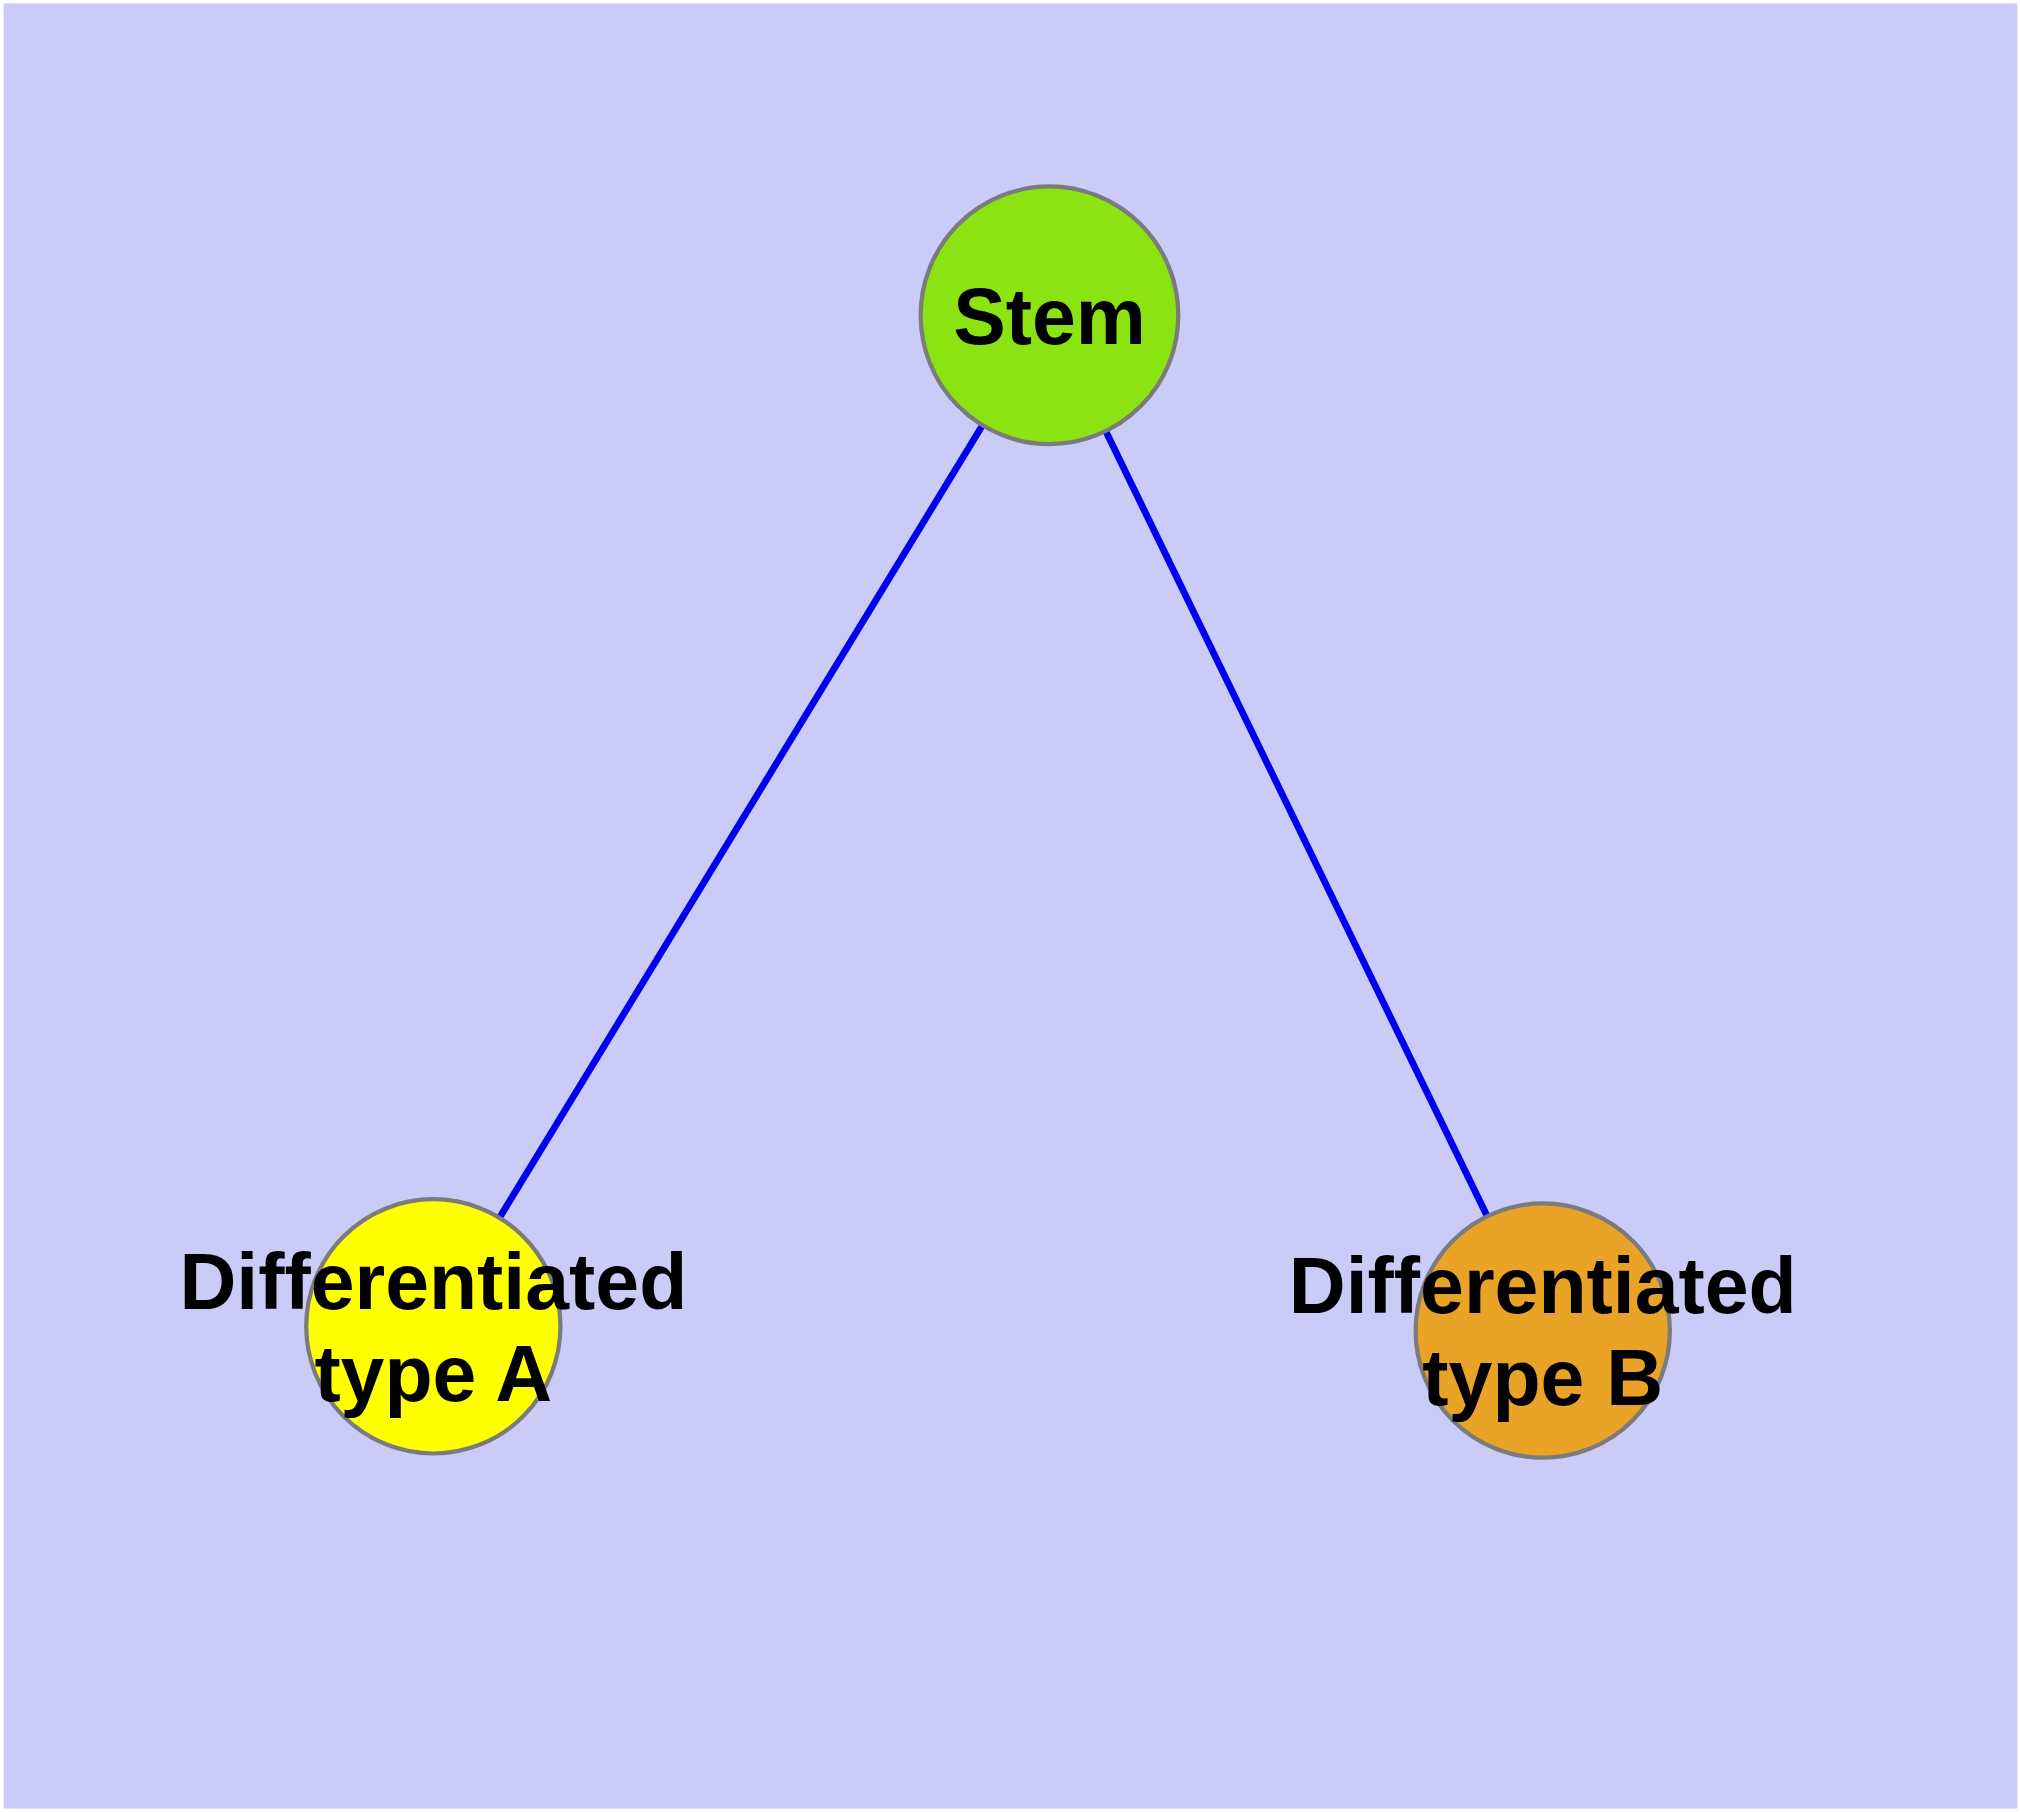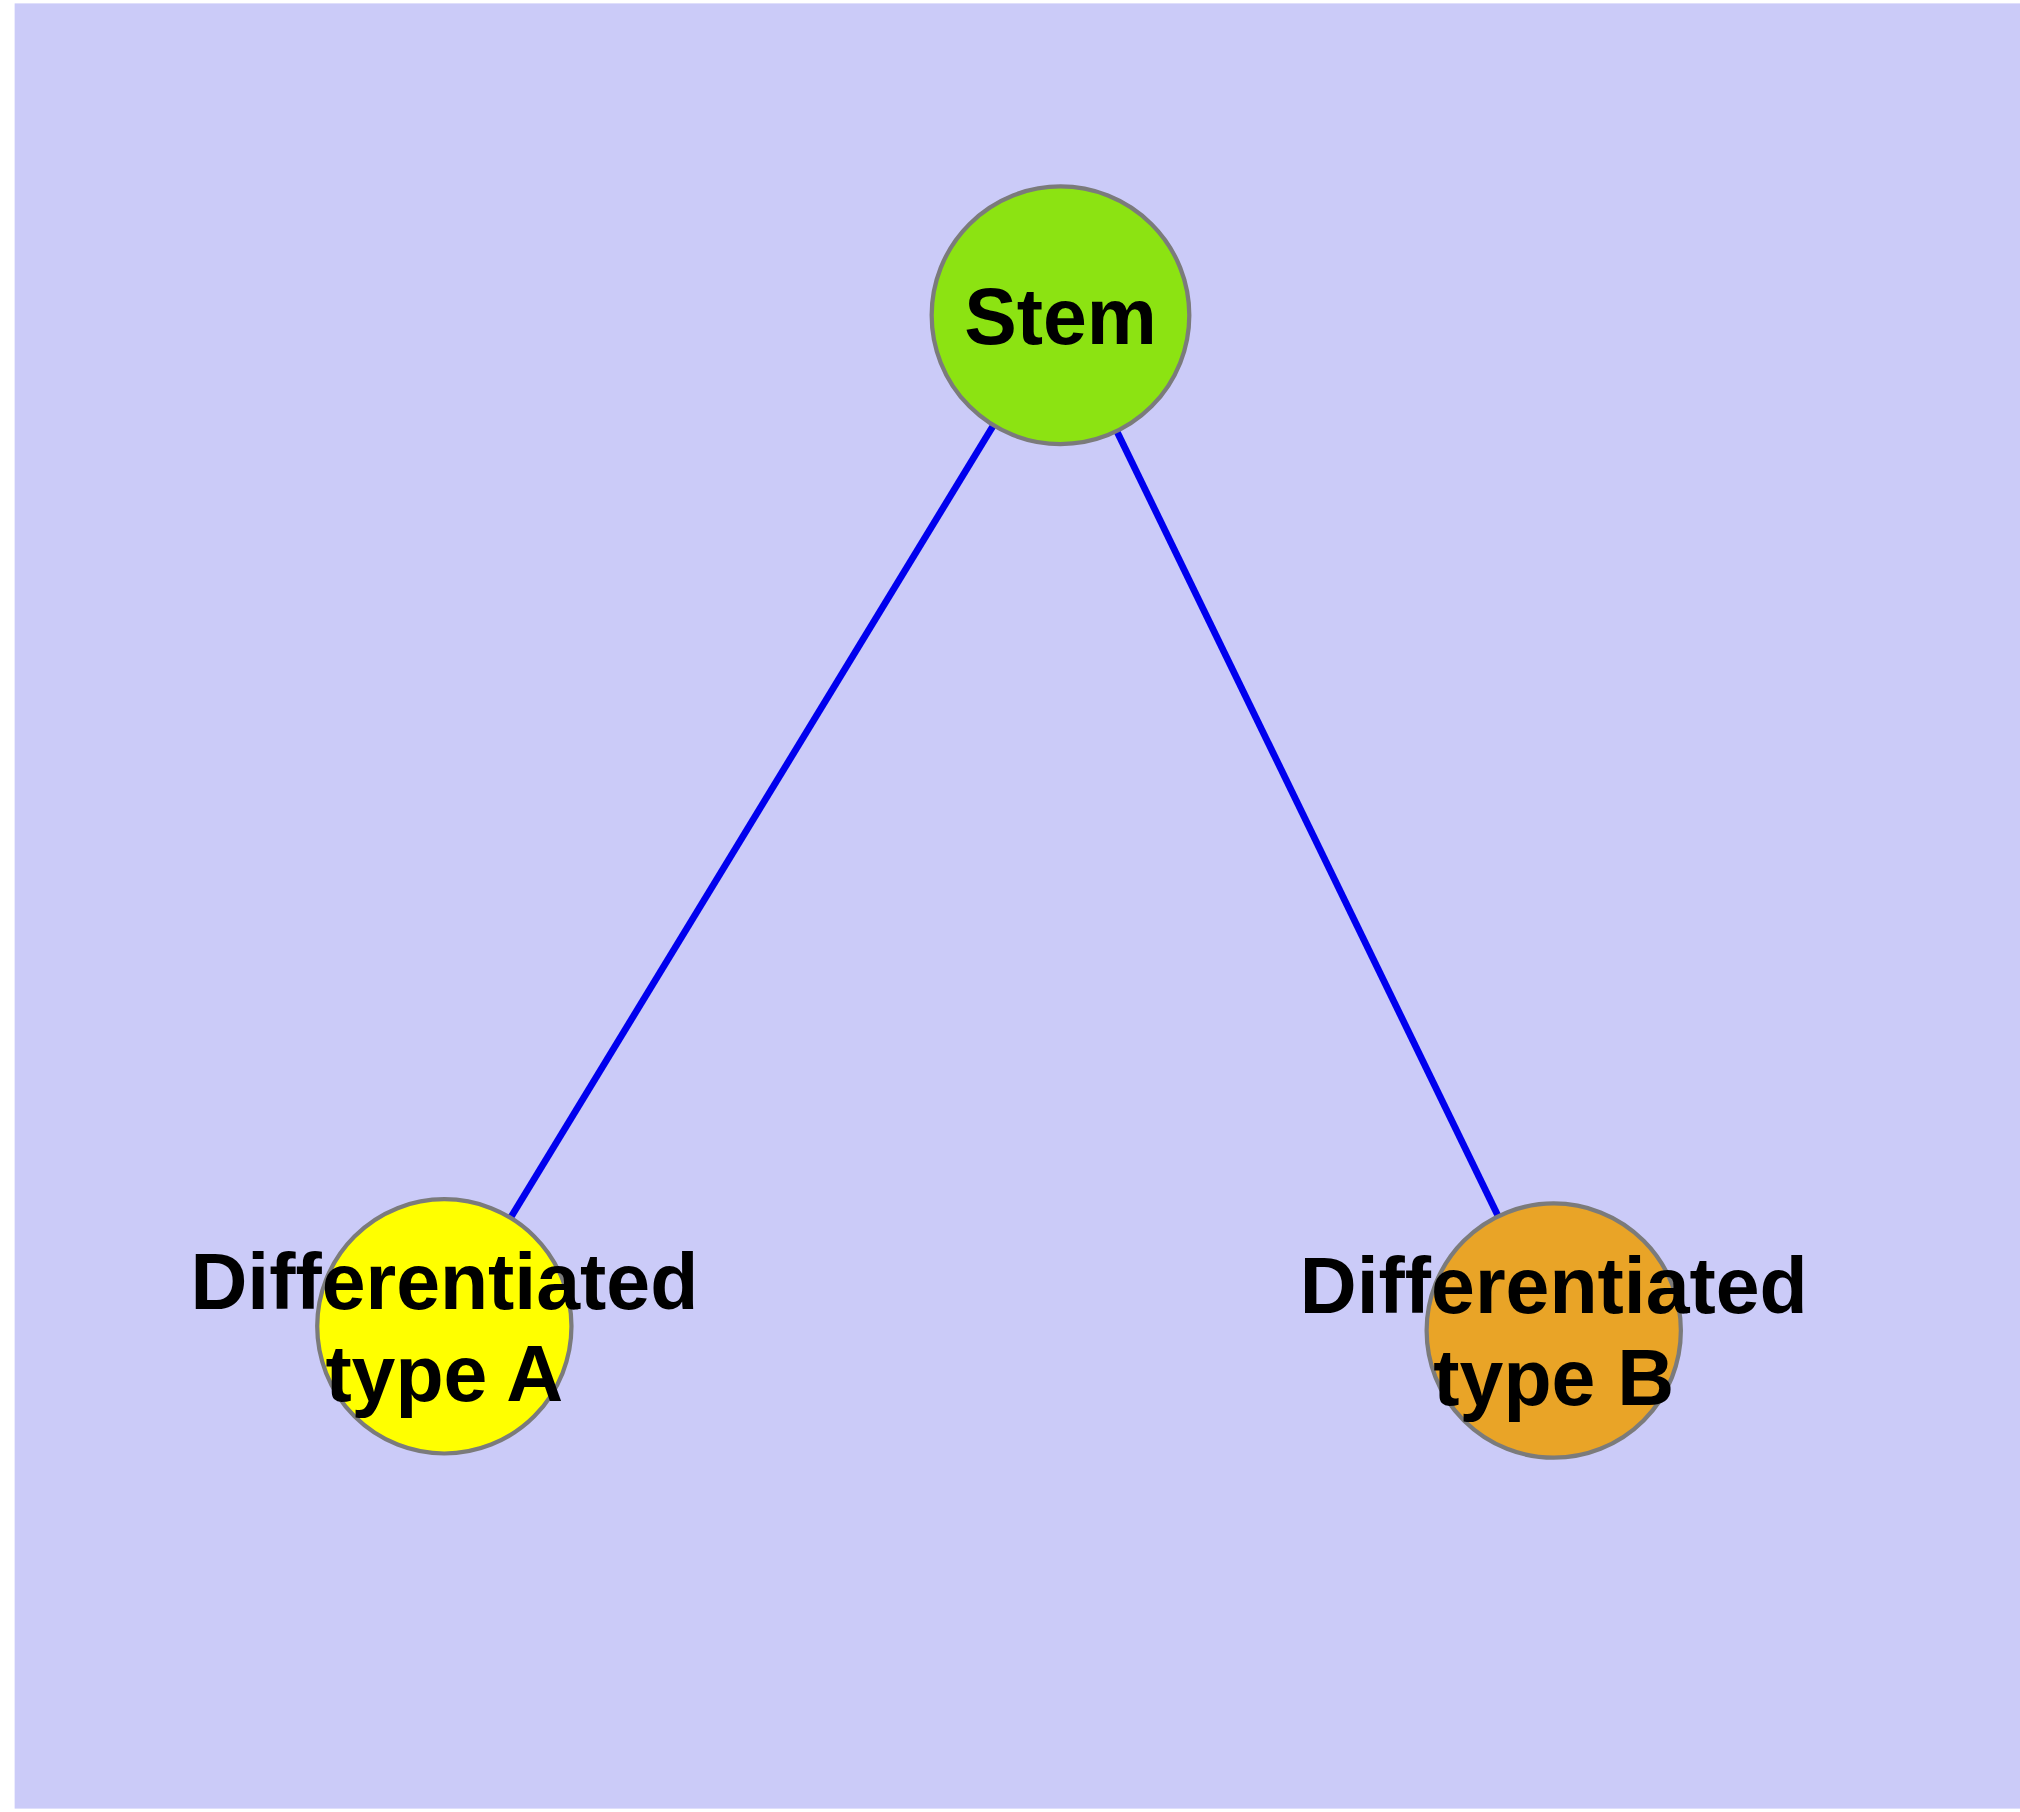--- a/index.html
+++ b/index.html
@@ -6,21 +6,21 @@
     margin: 0;
     padding: 0;
     background: #ffffff;
     width: 2021px;
     height: 1812px;
     overflow: hidden;
     font-family: "Liberation Sans", sans-serif;
   }
   #stage {
     position: absolute;
-    left: 11px;
+    left: 0;
     top: 0;
     width: 1652px;
     height: 1812px;
   }
   svg#graph-svg {
     display: block;
     width: 2021px;
     height: 1812px;
   }
   .node-label-line {

